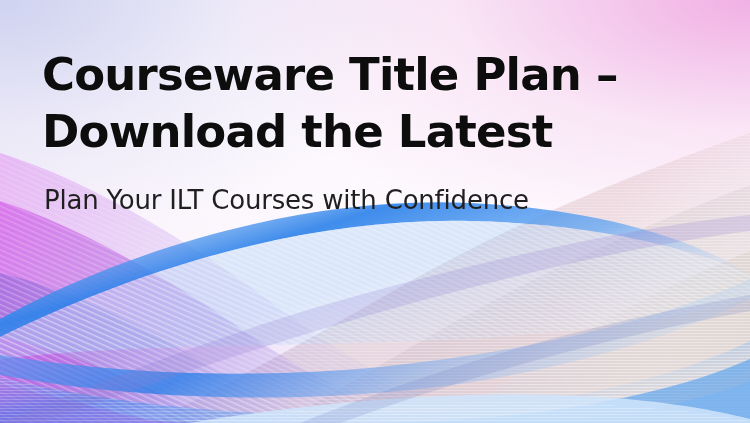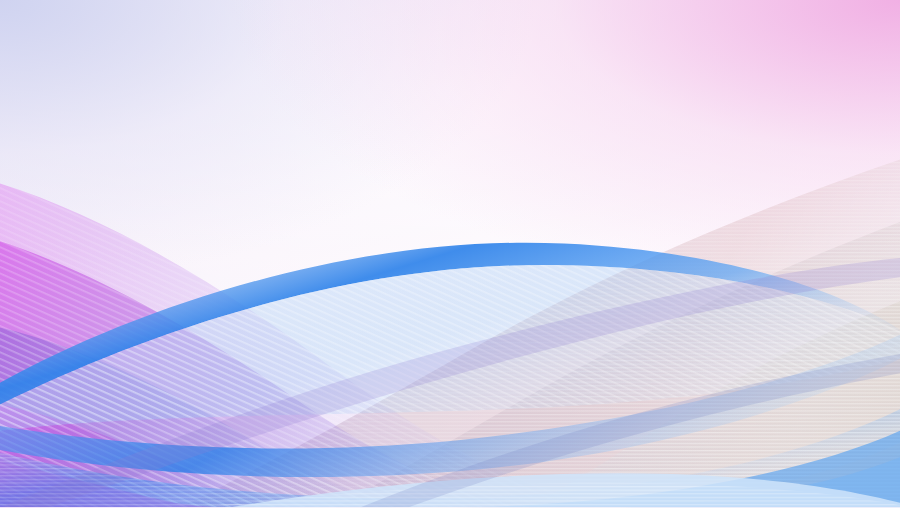--- a/index.html
+++ b/index.html
@@ -201,15 +201,18 @@
       <g>
         <path d="M 0,300 C 120,250 260,196 420,156 C 560,120 670,100 750,92
                  L 750,108 C 670,118 560,140 420,178 C 260,222 130,268 40,300 Z" fill="#8f7ad0" opacity="0.22"></path>
         <path d="M 300,300 C 420,252 560,206 750,172 L 750,188
                  C 570,222 440,264 340,300 Z" fill="#6f7fc4" opacity="0.2"></path>
       </g>
     </svg>
   </div>
 
   <div class="text-block">
+    <h1 class="title">Courseware Title Plan –
+Download the Latest</h1>
+    <p class="subtitle">Plan Your ILT Courses with Confidence</p>
   </div>
 
 </div>
 
 </body></html>

